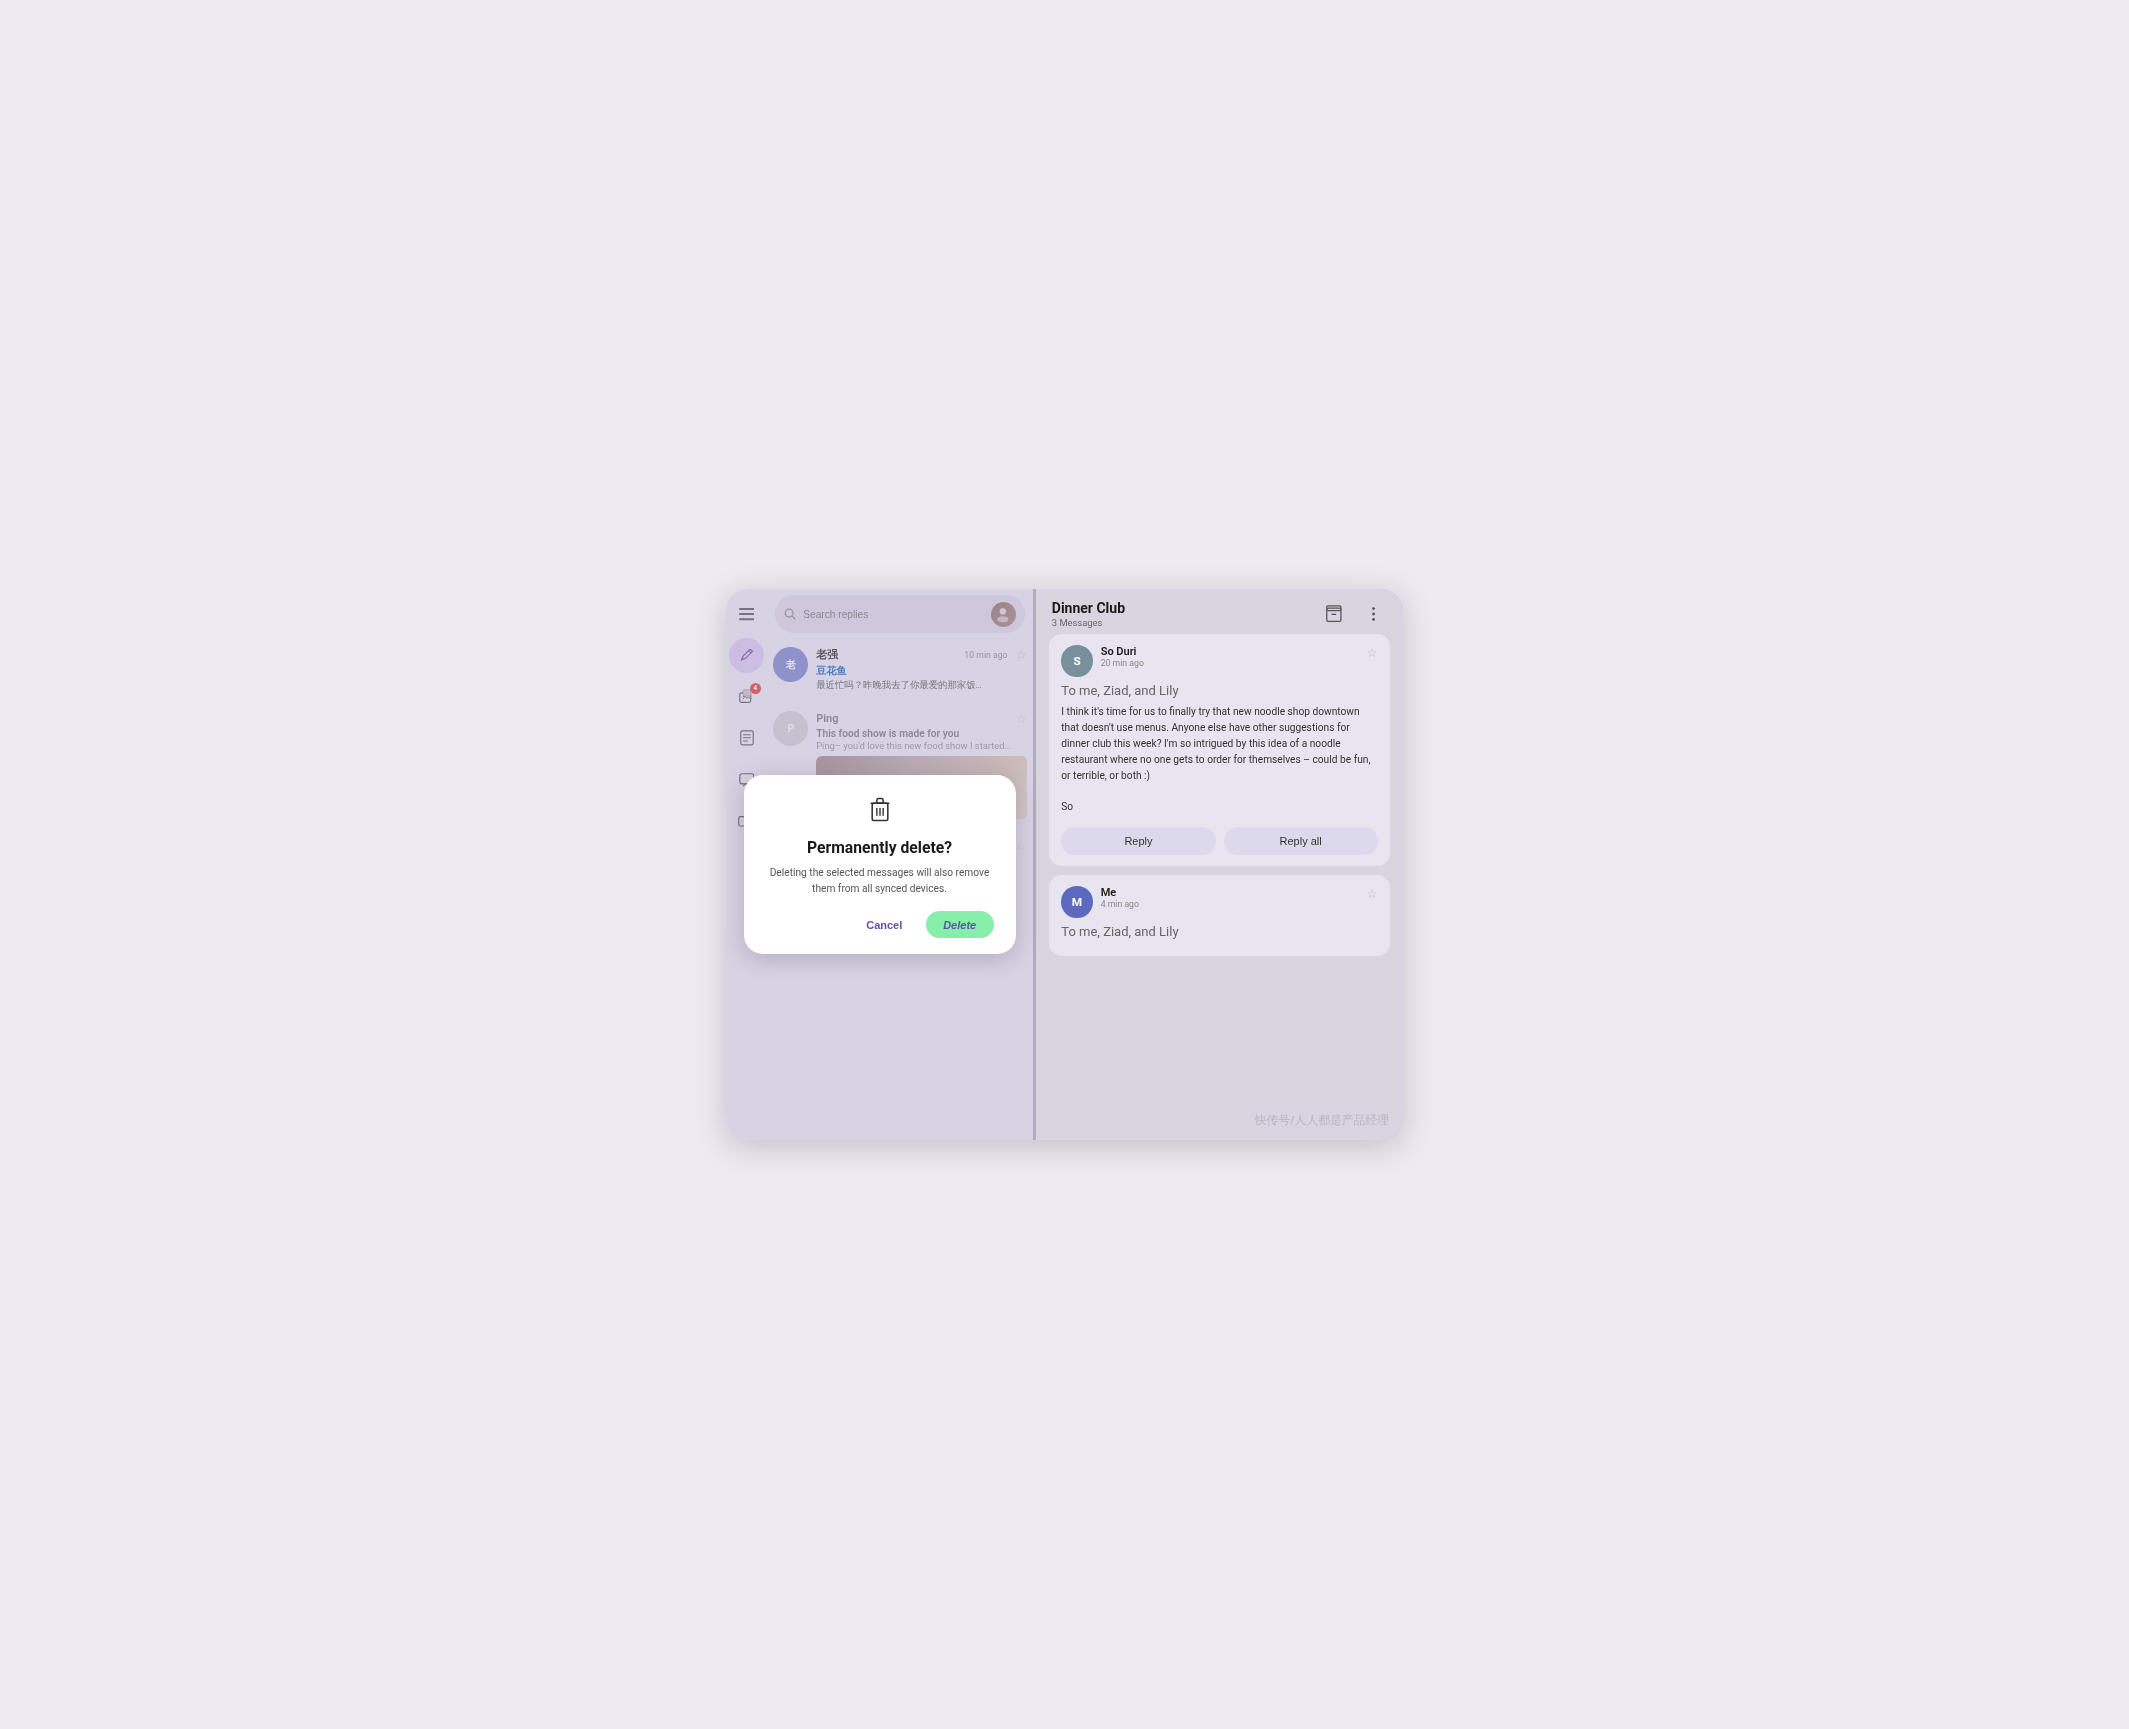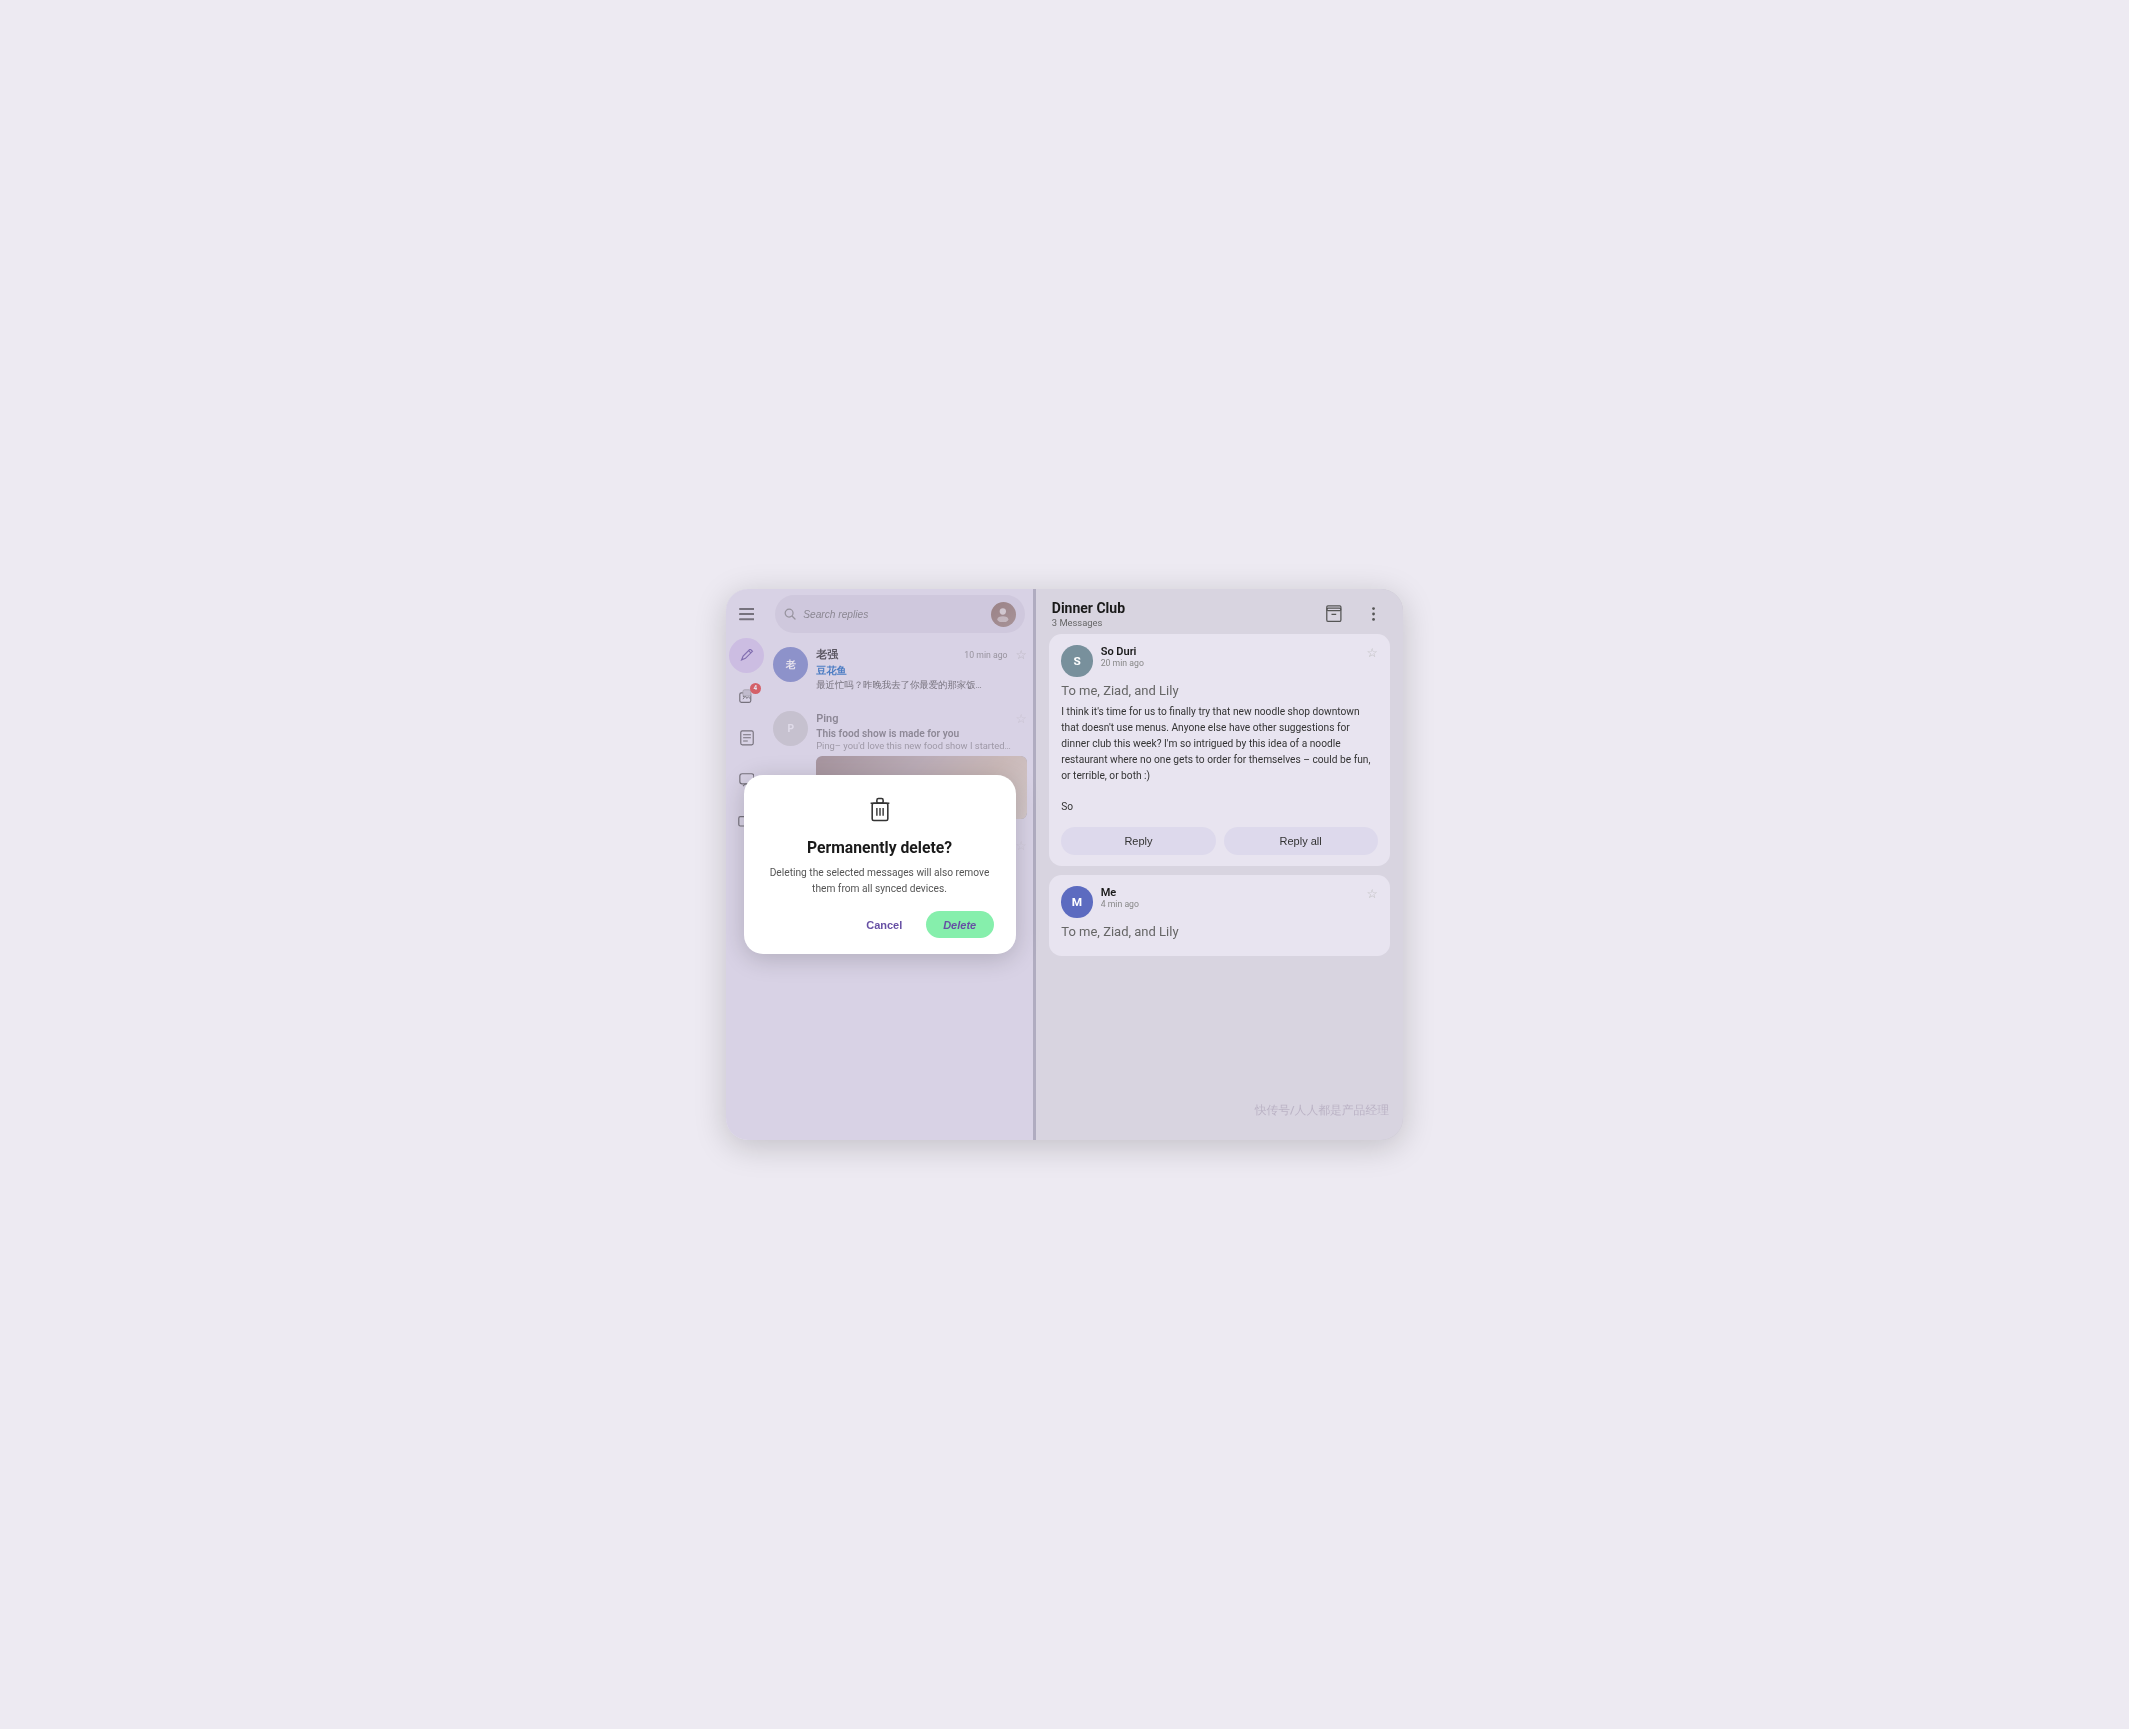--- a/index.html
+++ b/index.html
@@ -111,21 +111,20 @@
       padding: 6.3px 9.4px;
       gap: 6.3px;
     }
     .search-bar input {
       border: none;
       background: transparent;
       font-size: 11px;
       color: #666;
       flex: 1;
       outline: none;
-      font-style: italic;
     }
     .avatar-small {
       width: 25px;
       height: 25px;
       border-radius: 50%;
       background: #8d6e63;
       display: flex;
       align-items: center;
       justify-content: center;
       color: white;
@@ -377,21 +376,21 @@
       background: transparent;
       color: #6750a4;
     }
     .dialog-btn.delete {
       background: #86efac;
       color: #6750a4;
       font-style: italic;
     }
     .watermark {
       position: absolute;
-      bottom: 21px;
+      bottom: 11px;
       right: 14px;
       font-size: 11.8px;
       color: rgba(80,60,100,0.22);
       font-weight: 500;
       pointer-events: none;
     }
   </style>
 </head>
 <body>
 

